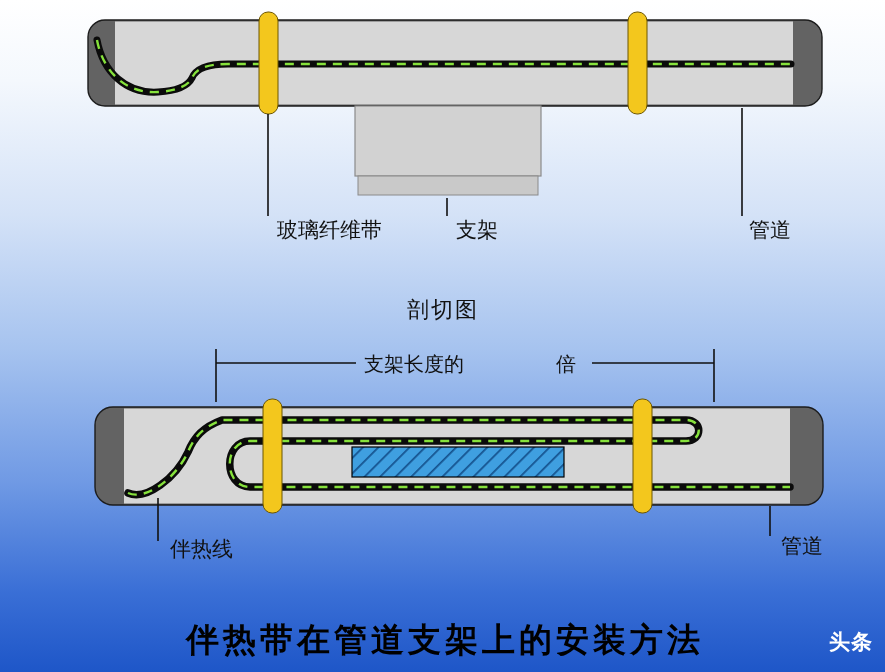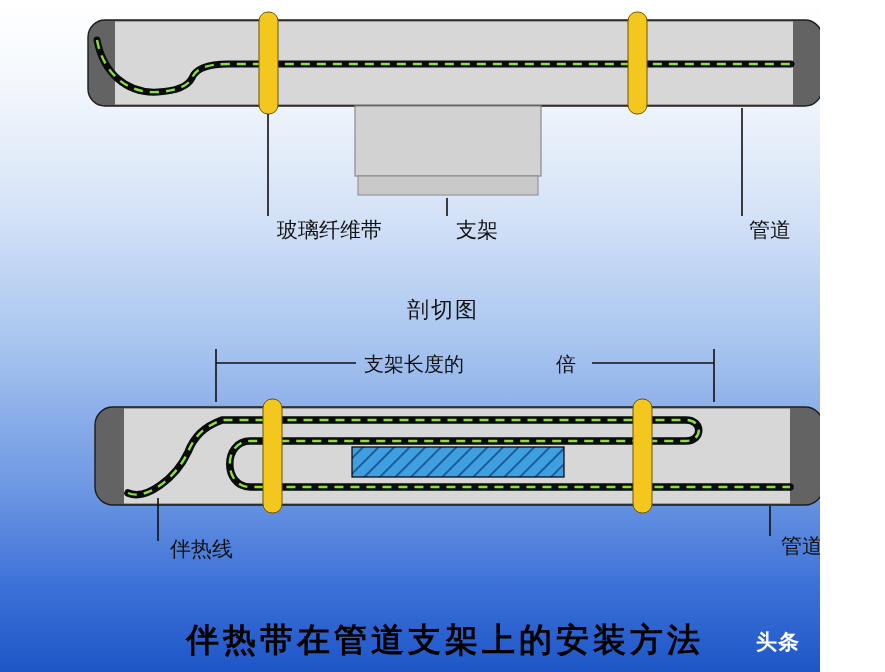--- a/index.html
+++ b/index.html
@@ -2,21 +2,21 @@
 <html><head>
 <meta charset="utf-8">
 <style>
   html, body {
     margin: 0;
     padding: 0;
     font-family: "Liberation Sans", sans-serif;
   }
   .canvas {
     position: relative;
-    width: 820px;
+    width: 885px;
     height: 672px;
     overflow: hidden;
     background: linear-gradient(180deg,
       #ffffff 0%,
       #f4f8fd 12%,
       #d4e2f7 32%,
       #a6c3ef 52%,
       #6f99e4 72%,
       #3a6fd6 88%,
       #1e56c8 100%);
@@ -42,21 +42,21 @@
   }
   .diagram text.main-title {
     font-family: "Liberation Serif", serif;
     font-size: 33px;
     font-weight: 700;
     letter-spacing: 4px;
     fill: #000000;
   }
   .watermark {
     position: absolute;
-    right: 20px;
+    right: 12px;
     bottom: 16px;
     color: #ffffff;
     font-size: 21px;
     font-weight: 700;
     letter-spacing: 1px;
     display: flex;
     gap: 7px;
     align-items: flex-start;
     white-space: nowrap;
   }

